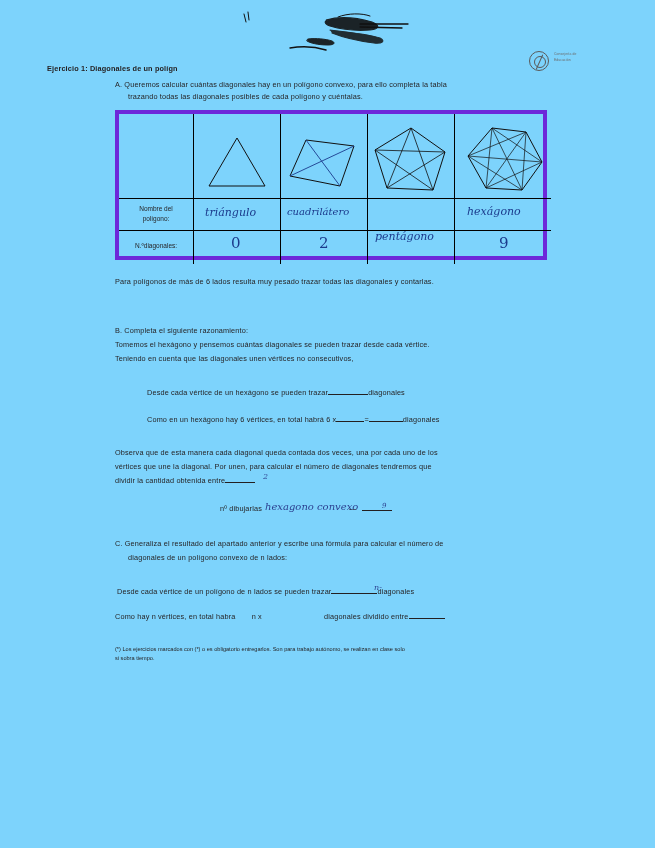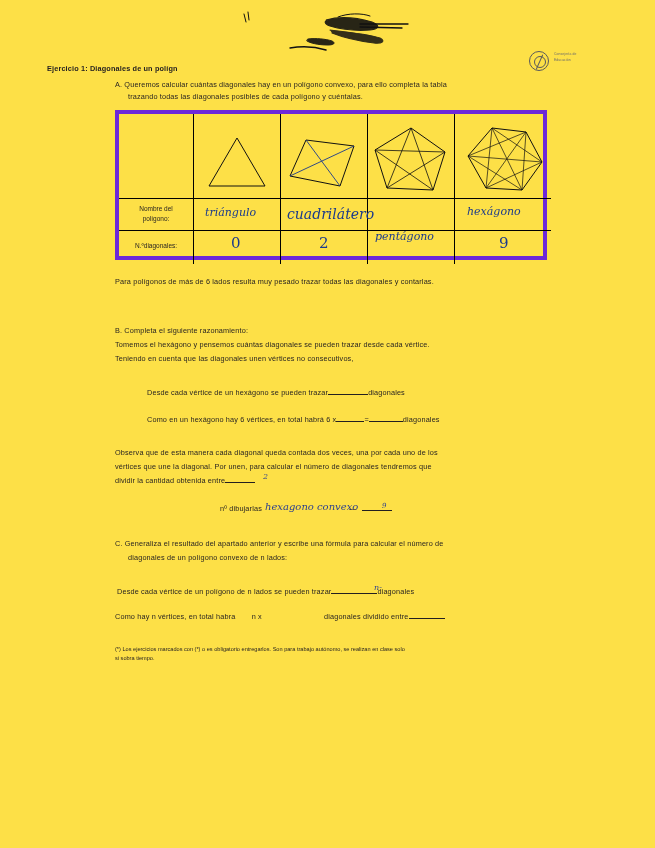--- a/index.html
+++ b/index.html
@@ -13,21 +13,21 @@
     position: relative;
     font-family: "Liberation Sans", sans-serif;
     color: #231f20;
     overflow: hidden;
   }
   .page {
     position: absolute;
     left: 0; top: 0;
     width: 655px;
     height: 848px;
-    background: #fde047;
+    background: #7dd3fc;
   }
   
   .scribble-area {
     position: absolute;
     left: 230px;
     top: 8px;
     width: 240px;
     height: 55px;
     pointer-events: none;
   }
@@ -227,21 +227,21 @@
       <line x1="28" y1="6" x2="22" y2="66" stroke="#111" stroke-width="0.7"></line>
       <line x1="62" y1="10" x2="58" y2="68" stroke="#111" stroke-width="0.7"></line>
       <line x1="62" y1="10" x2="22" y2="66" stroke="#111" stroke-width="0.7"></line>
       <line x1="62" y1="10" x2="4" y2="34" stroke="#111" stroke-width="0.7"></line>
       <line x1="78" y1="40" x2="22" y2="66" stroke="#111" stroke-width="0.7"></line>
       <line x1="78" y1="40" x2="4" y2="34" stroke="#111" stroke-width="0.7"></line>
       <line x1="58" y1="68" x2="4" y2="34" stroke="#111" stroke-width="0.7"></line>
     </svg>
 
     <div class="hand" style="left:86px; top:92px; font-size:11px;">triángulo</div>
-    <div class="hand" style="left:168px; top:92px; font-size:14px;">cuadrilátero</div>
+    <div class="hand" style="left:168px; top:92px; font-size:10px;">cuadrilátero</div>
     <div class="hand" style="left:256px; top:116px; font-size:11px;">pentágono</div>
     <div class="hand" style="left:348px; top:91px; font-size:11px;">hexágono</div>
 
     <div class="hand-num" style="left:112px; top:120px;">0</div>
     <div class="hand-num" style="left:200px; top:120px;">2</div>
     <div class="hand-num" style="left:300px; top:120px; opacity:0;">5</div>
     <div class="hand-num" style="left:380px; top:120px;">9</div>
   </div>
 
   <div class="t" style="left:115px; top:276px; width:432px;">Para polígonos de más de 6 lados resulta muy pesado trazar todas las diagonales y contarlas.</div>

